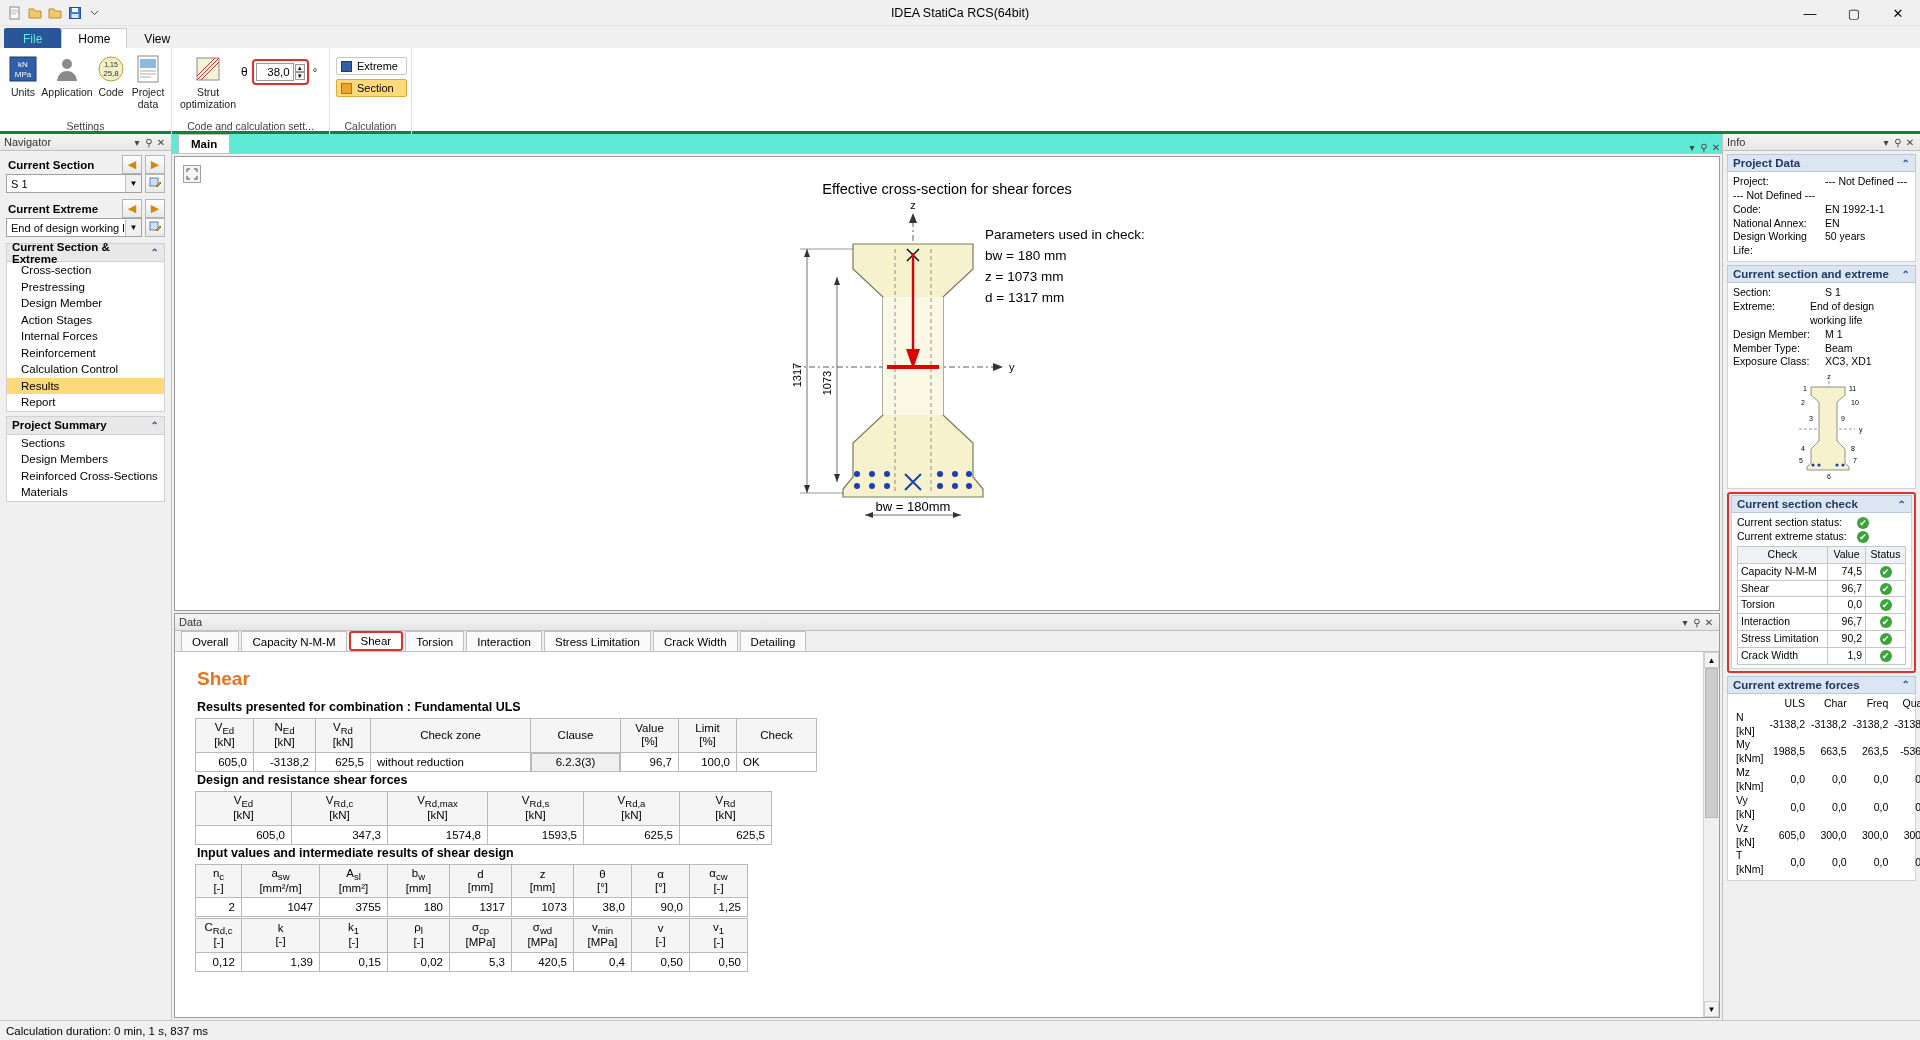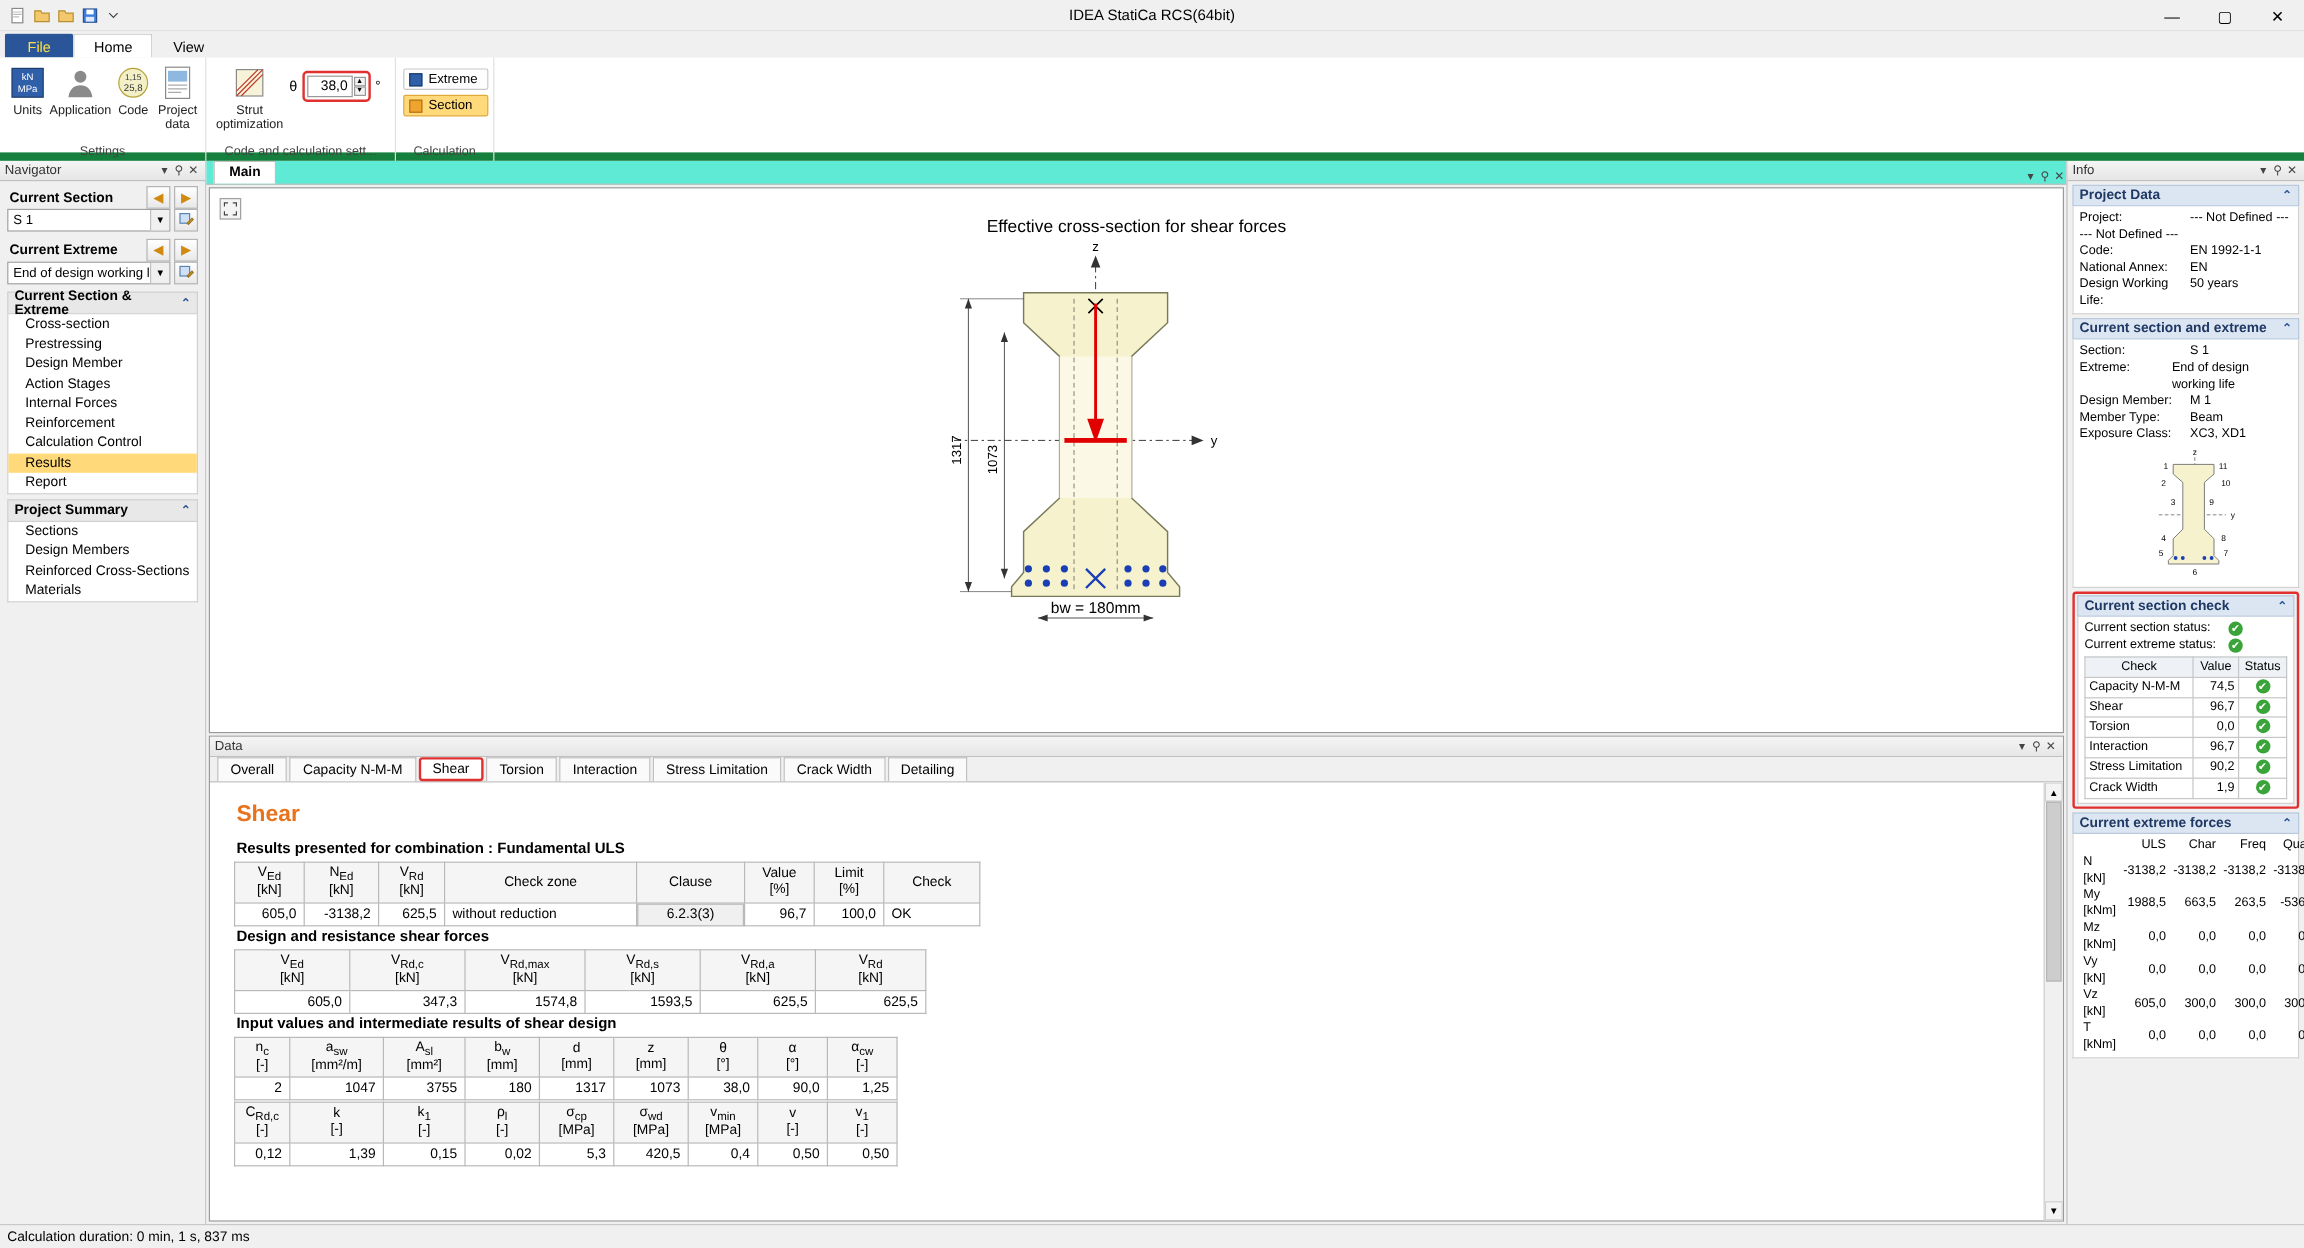--- a/index.html
+++ b/index.html
@@ -21,25 +21,25 @@
   .qat-btn { width:17px; height:17px; display:flex; align-items:center; justify-content:center; }
   .app-title { position:absolute; left:0; right:0; text-align:center; font-size:12.5px; }
   .win-btns { position:absolute; right:0; top:0; height:26px; display:flex; }
   .win-btn { width:44px; height:26px; display:flex; align-items:center; justify-content:center; font-size:13px; }
   
   .ribbon-tabs { height:22px; background:#f0f0f0; display:flex; align-items:flex-end; padding-left:4px; }
   .rtab {
     height:20px; padding:0 16px; display:flex; align-items:center; font-size:12px;
     border:1px solid transparent; border-bottom:none;
   }
-  .rtab.file { background:#2a5699; color:#fde047; border-radius:2px 2px 0 0; padding:0 18px; }
+  .rtab.file { background:#2a5699; color:#5eead4; border-radius:2px 2px 0 0; padding:0 18px; }
   .rtab.active { background:#fff; border-color:#c8c8c8; border-radius:2px 2px 0 0; }
   
   .ribbon {
-    height:86px; background:#fff; border-bottom:7px solid #15803d;
+    height:86px; background:#fff; border-bottom:3px solid #15803d;
     display:flex; position:relative;
   }
   .rgroup { position:relative; height:86px; display:flex; flex-direction:column; border-right:1px solid #e0e0e0;}
   .rgroup-items { flex:1; display:flex; align-items:flex-start; padding:3px 6px 0 6px; gap:3px;}
   .rgroup-label { height:14px; text-align:center; font-size:10.5px; color:#444; padding-bottom:2px;}
   .bigbtn {
     width:48px; display:flex; flex-direction:column; align-items:center; padding-top:2px;
     font-size:10.5px; text-align:center; line-height:1.1; color:#222;
   }
   .bigbtn .ico { width:32px; height:32px; margin-bottom:2px; display:flex; align-items:center; justify-content:center; }
@@ -378,20 +378,26 @@
       <span class="pbtn">✕</span>
     </div>
 
     <div class="viewport">
       <div class="vp-tool">
         <svg width="12" height="12" viewBox="0 0 12 12">
             <path d="M1 4V1h3M11 4V1H8M1 8v3h3M11 8v3H8" fill="none" stroke="#444"></path>
           </svg>
       </div>
       <div class="vp-title">Effective cross-section for shear forces</div>
+      <div class="vp-params">
+        <div>Parameters used in check:</div>
+        <div>bw = 180 mm</div>
+        <div>z = 1073 mm</div>
+        <div>d = 1317 mm</div>
+      </div>
 
       <svg width="700" height="400" viewBox="0 0 700 400" style="position:absolute;left:420px;top:40px;">
 
         <line x1="318" y1="24" x2="318" y2="300" stroke="#333" stroke-dasharray="6 3 2 3" stroke-width="0.8"></line>
         <polygon points="318,16 314,26 322,26" fill="#333"></polygon>
         <text x="318" y="12" font-size="11" text-anchor="middle">z</text>
 
         <line x1="200" y1="170" x2="400" y2="170" stroke="#333" stroke-dasharray="6 3 2 3" stroke-width="0.8"></line>
         <polygon points="408,170 398,166 398,174" fill="#333"></polygon>
         <text x="414" y="174" font-size="11">y</text>

